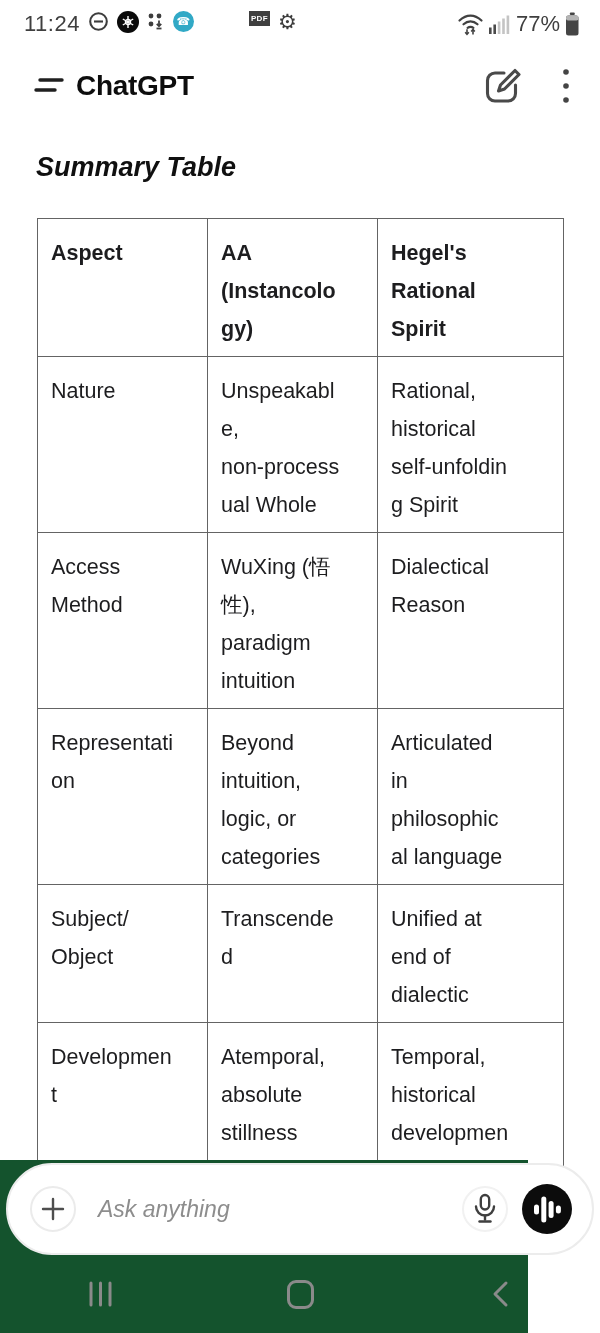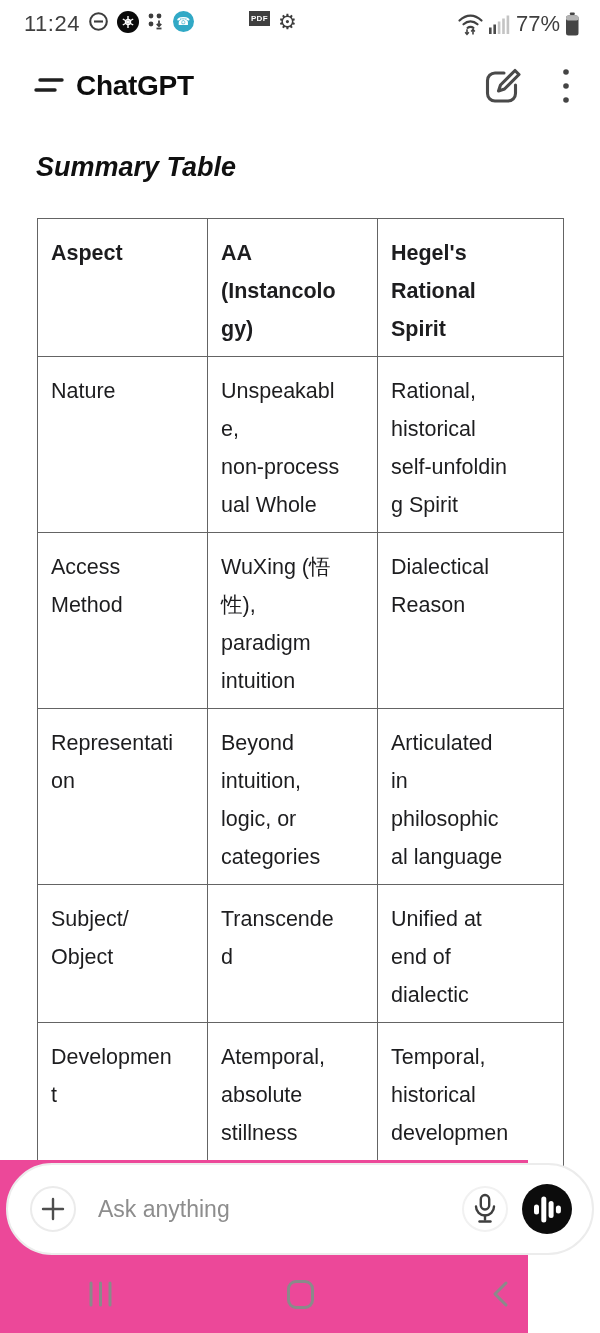--- a/index.html
+++ b/index.html
@@ -34,21 +34,21 @@
 
   table.cmp { border-collapse:collapse; margin:34px 0 0 37px; table-layout:fixed; }
   .cmp col.c1 { width:170px; } .cmp col.c2 { width:170px; } .cmp col.c3 { width:186px; }
   .cmp th, .cmp td { border:1px solid #646464; vertical-align:top; text-align:left;
     padding:15px 10px 8px 13px; font-size:21.5px; line-height:38px;
     white-space:pre-line; color:#1d1d1f; overflow:hidden; }
   .cmp th { font-weight:700; }
   .cmp td { font-weight:400; }
 
   
-  .bottom-panel { position:absolute; left:0; top:1160px; width:528px; height:173px; background:#ec4899; }
+  .bottom-panel { position:absolute; left:0; top:1160px; width:528px; height:173px; background:#14532d;font-style:italic; }
   .composer { position:absolute; left:6px; top:3px; width:588px; height:92px; background:#fff;
     border:2px solid #ececec; border-radius:46px; display:flex; align-items:center; padding:0 20px 0 22px; }
   .plus-btn { width:46px; height:46px; border-radius:50%; border:2px solid #ebebeb;
     display:flex; align-items:center; justify-content:center; background:#fff; }
   .composer-placeholder { margin-left:22px; font-size:23px; color:#8d8d8d; flex:1; }
   .mic-btn { width:46px; height:46px; border-radius:50%; border:2px solid #f1f1f1;
     display:flex; align-items:center; justify-content:center; background:#fff; margin-right:14px; }
   .voice-btn { width:50px; height:50px; border-radius:50%; background:#0c0c0c;
     display:flex; align-items:center; justify-content:center; }
 

